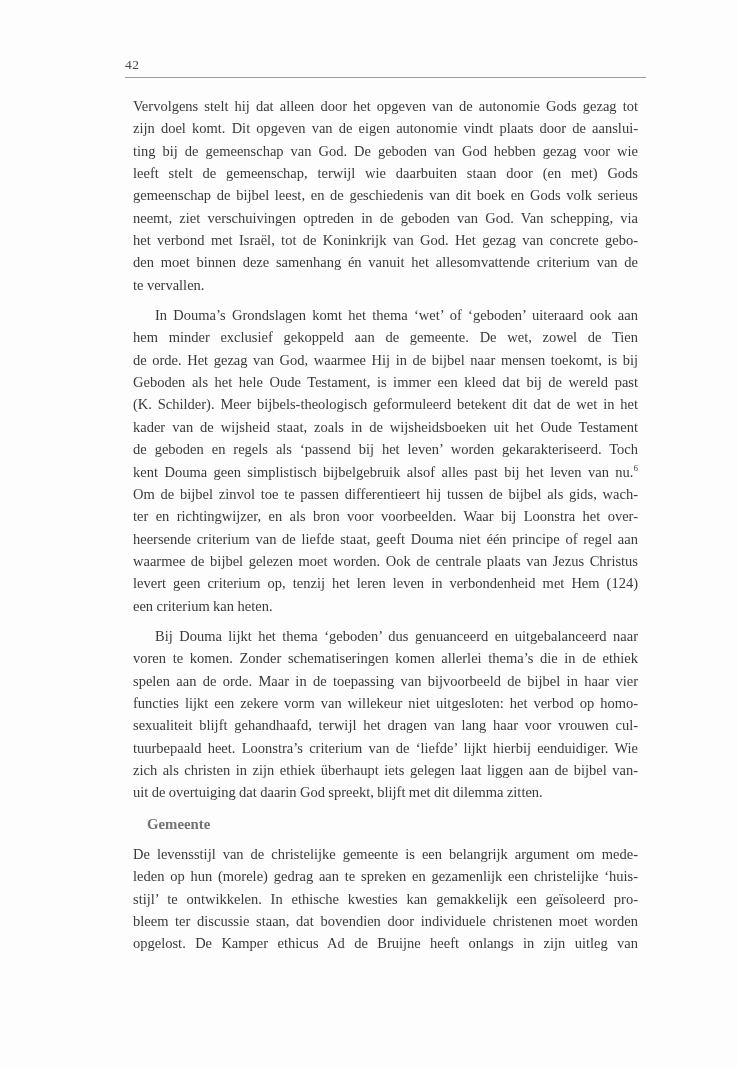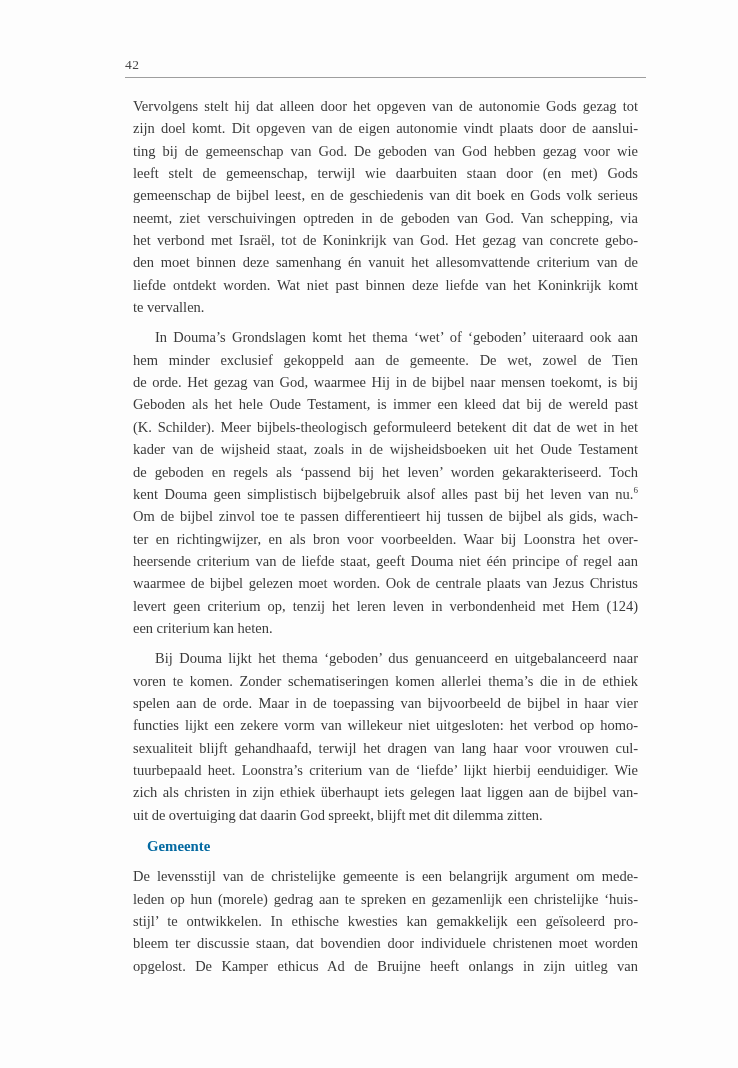--- a/index.html
+++ b/index.html
@@ -35,21 +35,21 @@
     word-spacing: -0.2px;
   }
   .bl.end { text-align-last: left; }
   .para.ind .bl:first-child { text-indent: 22px; }
   .hd {
     font-weight: 700;
     font-size: 14.8px;
     line-height: 22.35px;
     margin-top: 9px;
     padding-left: 22px;
-    color: #0369a1;
+    color: #737373;
   }
   sup.fn {
     font-size: 9px;
     vertical-align: super;
     line-height: 0;
   }
 </style>
 </head>
 <body>
 
@@ -60,21 +60,20 @@
   <div class="body">
       <div class="para">
         <div class="bl">Vervolgens stelt hij dat alleen door het opgeven van de autonomie Gods gezag tot</div>
         <div class="bl">zijn doel komt. Dit opgeven van de eigen autonomie vindt plaats door de aanslui-</div>
         <div class="bl">ting bij de gemeenschap van God. De geboden van God hebben gezag voor wie</div>
         <div class="bl">leeft stelt de gemeenschap, terwijl wie daarbuiten staan door (en met) Gods</div>
         <div class="bl">gemeenschap de bijbel leest, en de geschiedenis van dit boek en Gods volk serieus</div>
         <div class="bl">neemt, ziet verschuivingen optreden in de geboden van God. Van schepping, via</div>
         <div class="bl">het verbond met Israël, tot de Koninkrijk van God. Het gezag van concrete gebo-</div>
         <div class="bl">den moet binnen deze samenhang én vanuit het allesomvattende criterium van de</div>
-        <div class="bl">liefde ontdekt worden. Wat niet past binnen deze liefde van het Koninkrijk komt</div>
         <div class="bl end">te vervallen.</div>
       </div>
       <div class="para ind">
         <div class="bl">In Douma’s Grondslagen komt het thema ‘wet’ of ‘geboden’ uiteraard ook aan</div>
         <div class="bl">hem minder exclusief gekoppeld aan de gemeente. De wet, zowel de Tien</div>
         <div class="bl">de orde. Het gezag van God, waarmee Hij in de bijbel naar mensen toekomt, is bij</div>
         <div class="bl">Geboden als het hele Oude Testament, is immer een kleed dat bij de wereld past</div>
         <div class="bl">(K. Schilder). Meer bijbels-theologisch geformuleerd betekent dit dat de wet in het</div>
         <div class="bl">kader van de wijsheid staat, zoals in de wijsheidsboeken uit het Oude Testament</div>
         <div class="bl">de geboden en regels als ‘passend bij het leven’ worden gekarakteriseerd. Toch</div>

